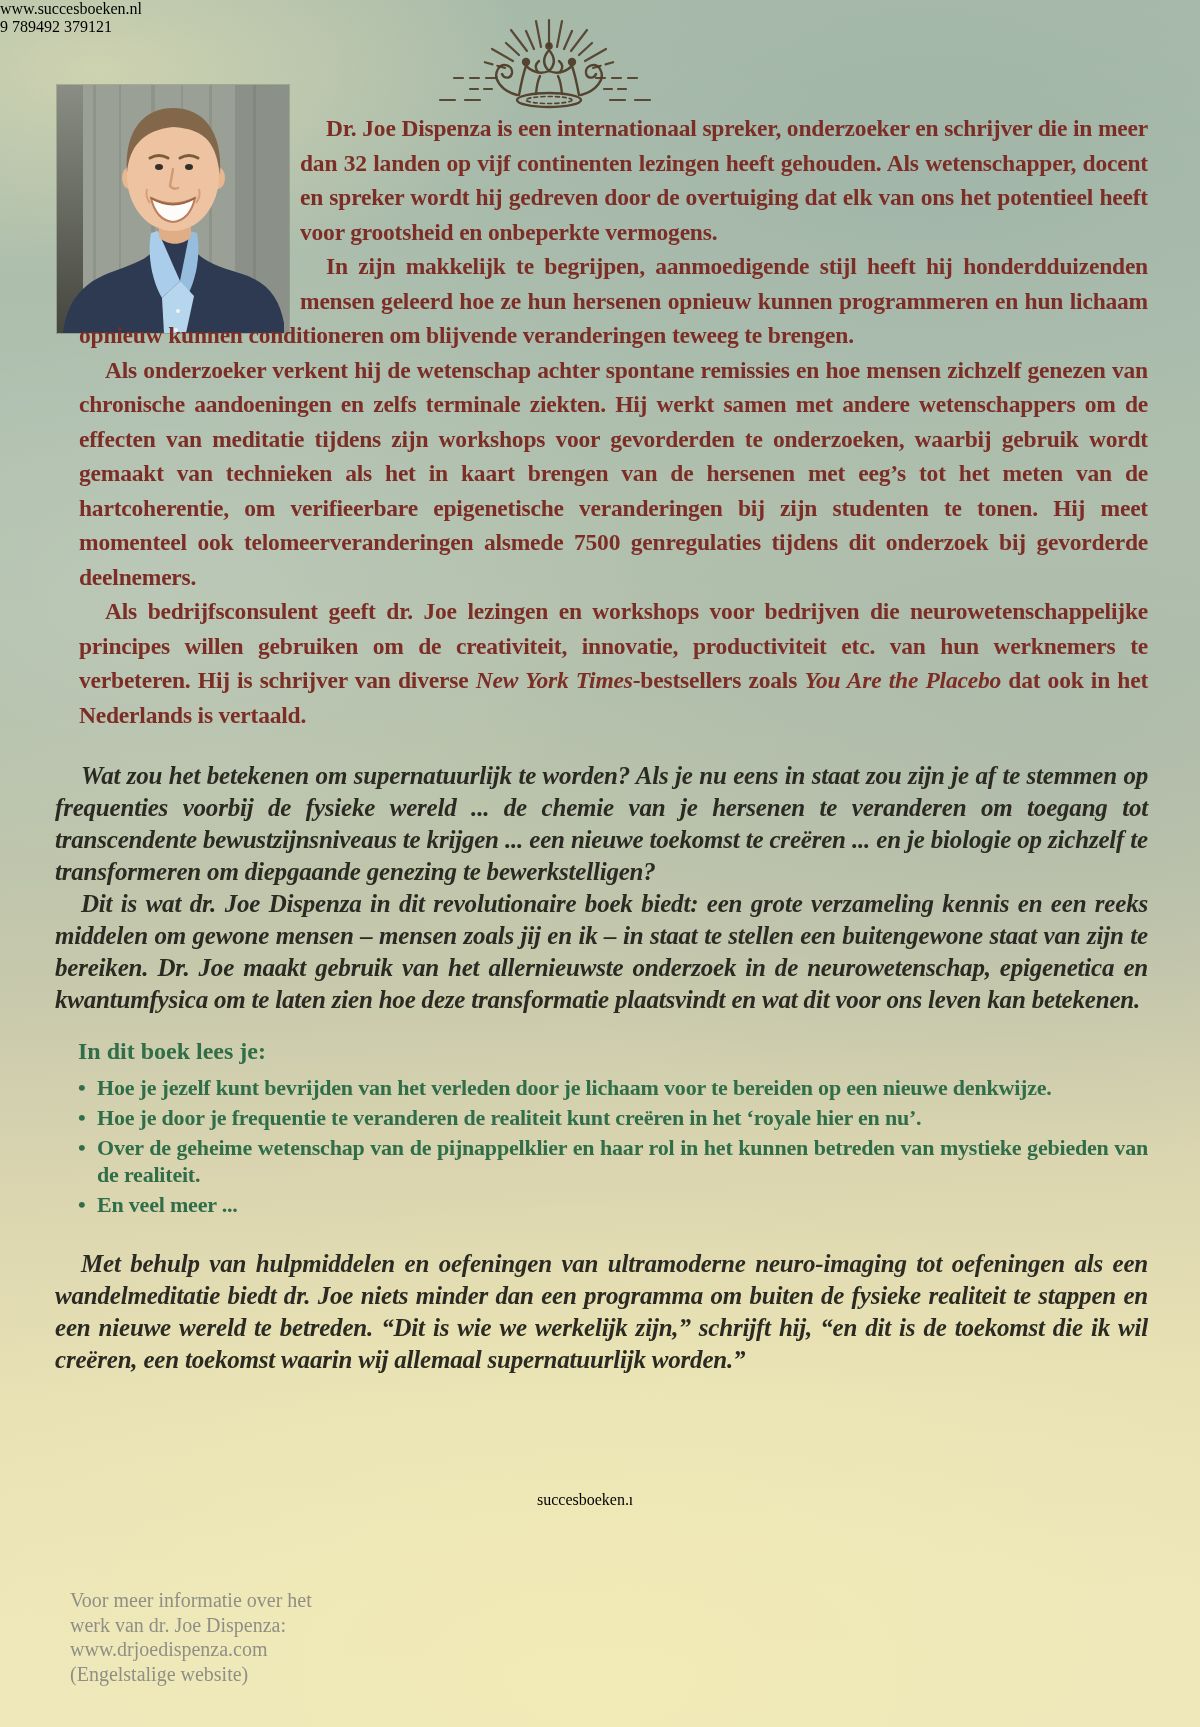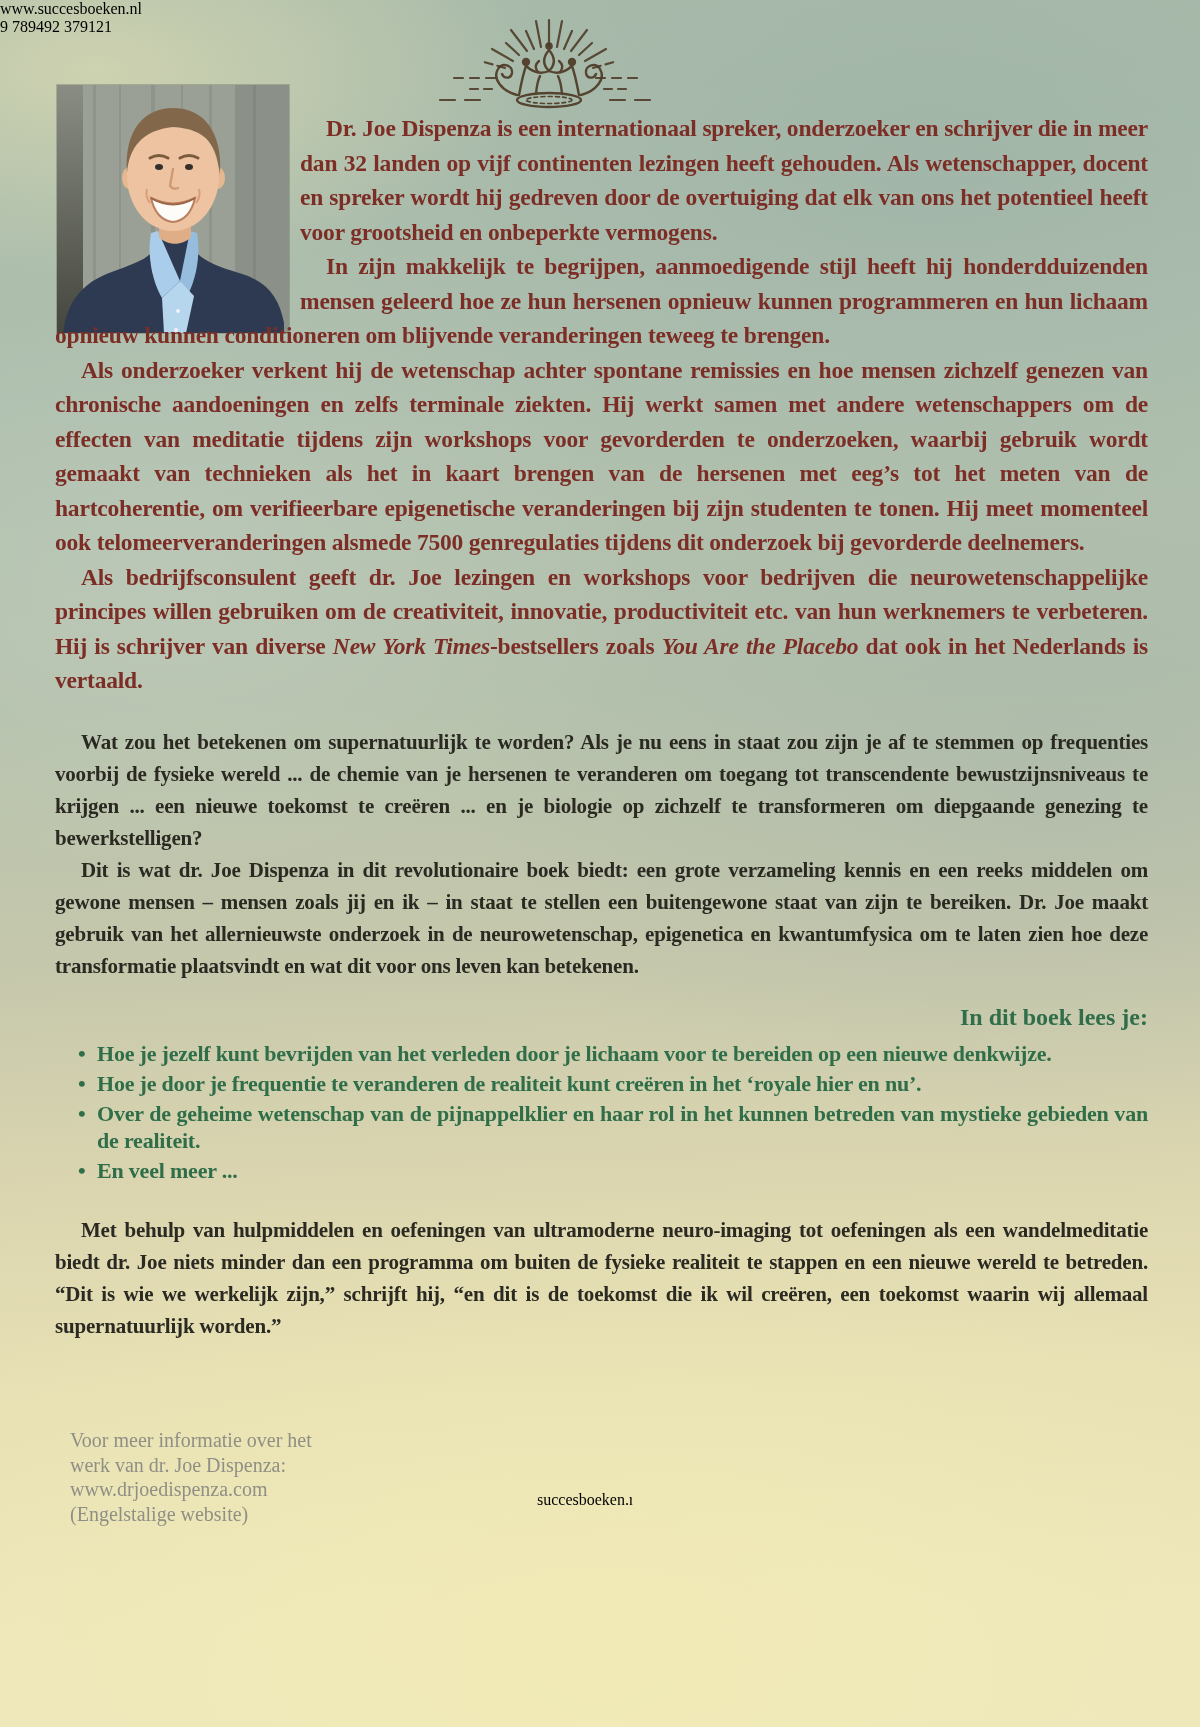--- a/index.html
+++ b/index.html
@@ -15,34 +15,34 @@
       linear-gradient(178deg,#a9bbaa 0%,#aebfae 22%,#b4c1ac 40%,#c6c8ac 55%,#dcd6b0 68%,#e8e1b5 80%,#ece6bb 92%,#ece7bd 100%);
   }
   
   .crown{position:absolute;left:424px;top:16px;width:250px;height:100px;}
   
   .photo{position:absolute;left:57px;top:85px;width:232px;height:248px;box-shadow:0 0 0 1px rgba(60,60,50,.25);}
   
   .content{position:absolute;left:55px;top:111px;width:1093px;text-align:justify;}
   .photo-spacer{float:left;width:245px;height:200px;}
   p{margin:0;}
-  .maroon{color:#7c2e26;font-weight:700;font-size:23.5px;line-height:34.5px;letter-spacing:-.2px;text-indent:26px;}
-  .dark{color:#2b2a22;font-weight:700;font-size:21px;line-height:32px;letter-spacing:-.2px;text-indent:26px;}
+  .maroon{color:#7c2e26;font-weight:700;font-size:23.5px;line-height:34.5px;letter-spacing:-.2px;text-indent:26px;margin-left:24px;}
+  .dark{color:#2b2a22;font-weight:700;font-size:25px;line-height:32px;letter-spacing:-.2px;text-indent:26px;font-style:italic;}
   .dark.first{margin-top:28px;}
   .it{font-style:italic;}
-  .list-heading{color:#2f6e49;font-weight:700;font-size:24px;line-height:30px;margin:20px 0 8px 23px;text-align:right;}
+  .list-heading{color:#2f6e49;font-weight:700;font-size:24px;line-height:30px;margin:20px 0 8px 23px;text-align:left;}
   ul.book-list{list-style:none;margin:6px 0 0 0;padding:0 0 0 23px;}
   ul.book-list li{
     position:relative;padding-left:19px;margin-bottom:3px;
     color:#2f6e49;font-weight:700;font-size:22px;line-height:27px;letter-spacing:-.2px;text-align:justify;
   }
   ul.book-list li::before{content:"•";position:absolute;left:0;top:0;}
   .closing{margin-top:30px;}
   
-  .info{position:absolute;left:70px;top:1428px;color:#8f8f85;font-size:20px;line-height:24.5px;font-family:"Liberation Serif",serif;}
+  .info{position:absolute;left:70px;top:1588px;color:#8f8f85;font-size:20px;line-height:24.5px;font-family:"Liberation Serif",serif;}
   .logo{
     position:absolute;left:537px;top:1491px;width:96px;height:162px;border-radius:12px;overflow:hidden;
     background:linear-gradient(180deg,#5c110c 0%,#7e1f0e 28%,#a83f12 55%,#d37b28 78%,#edc express 0;
     background:linear-gradient(180deg,#5c110c 0%,#7e1f0e 28%,#a83f12 55%,#d37b28 78%,#eec25f 100%);
     box-shadow:0 1px 3px rgba(50,40,20,.35);
   }
   .logo-text{
     position:absolute;left:16px;top:4px;transform:rotate(57deg);transform-origin:0 0;
     color:#fff;font-family:"Liberation Sans",sans-serif;font-weight:700;font-size:18px;letter-spacing:.5px;
     text-shadow:0 1px 2px rgba(60,20,5,.55);white-space:nowrap;

